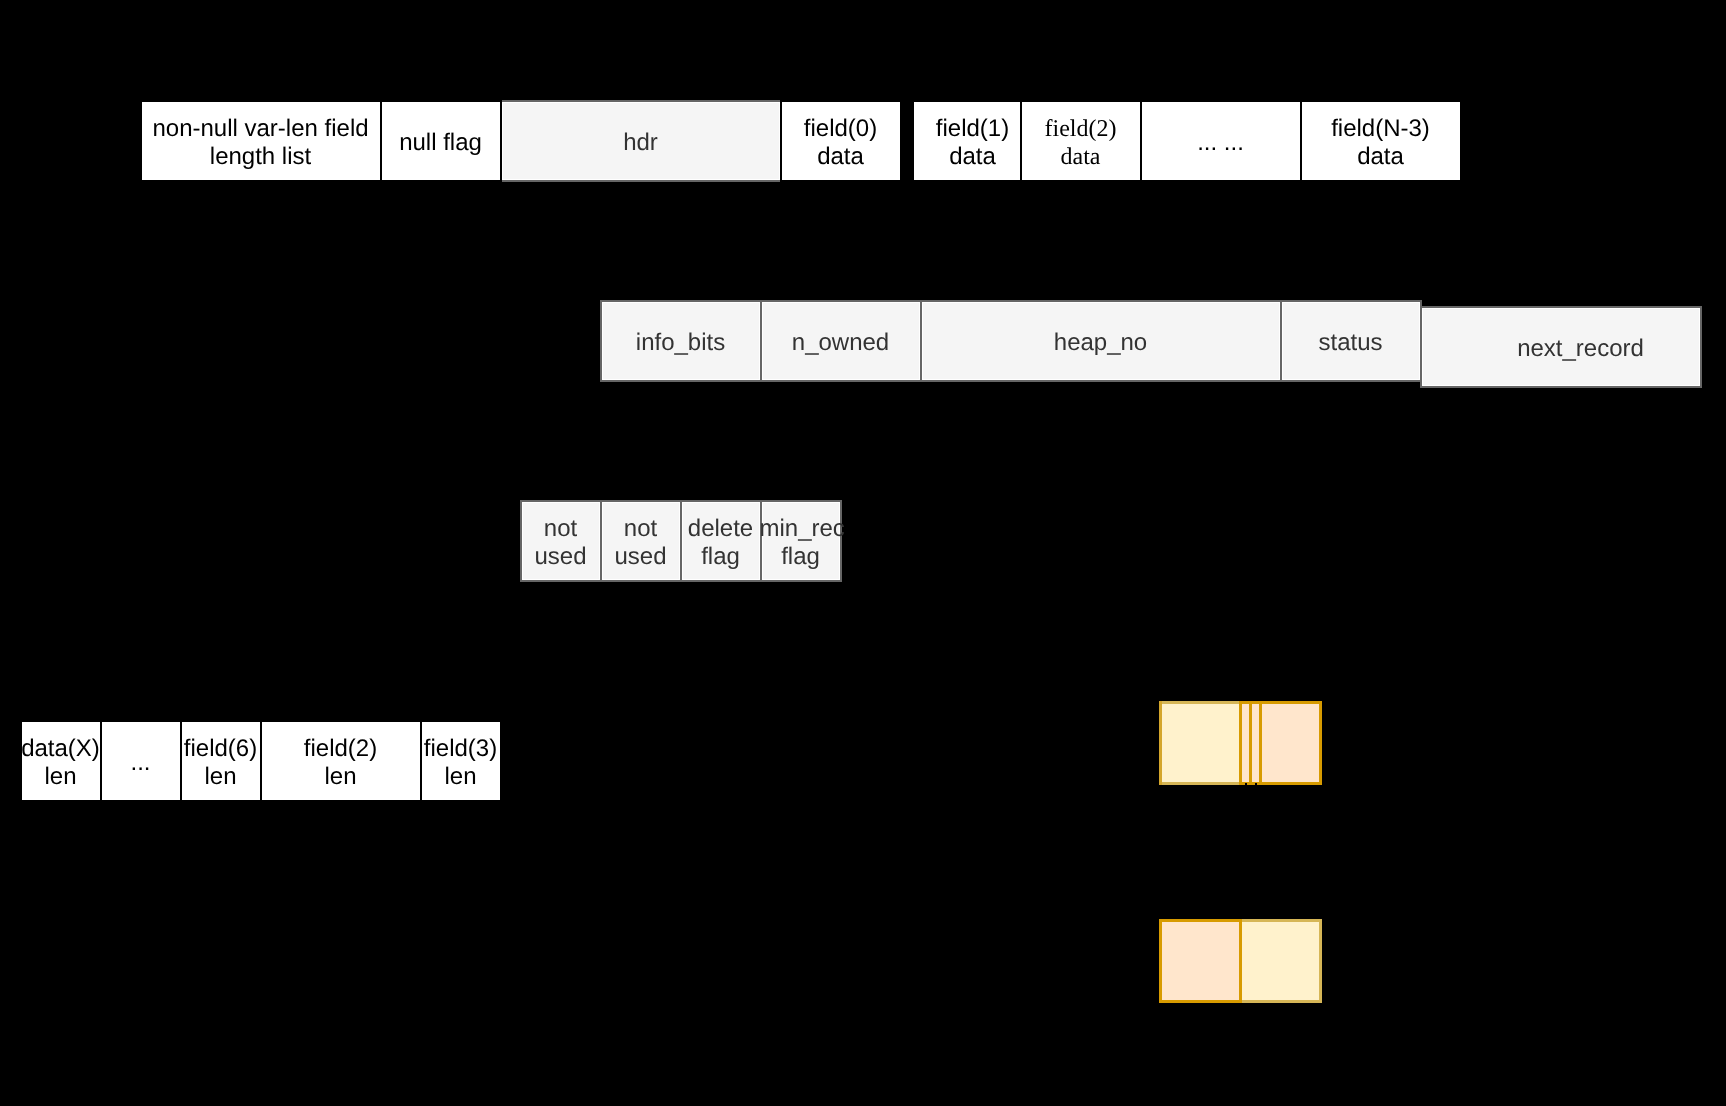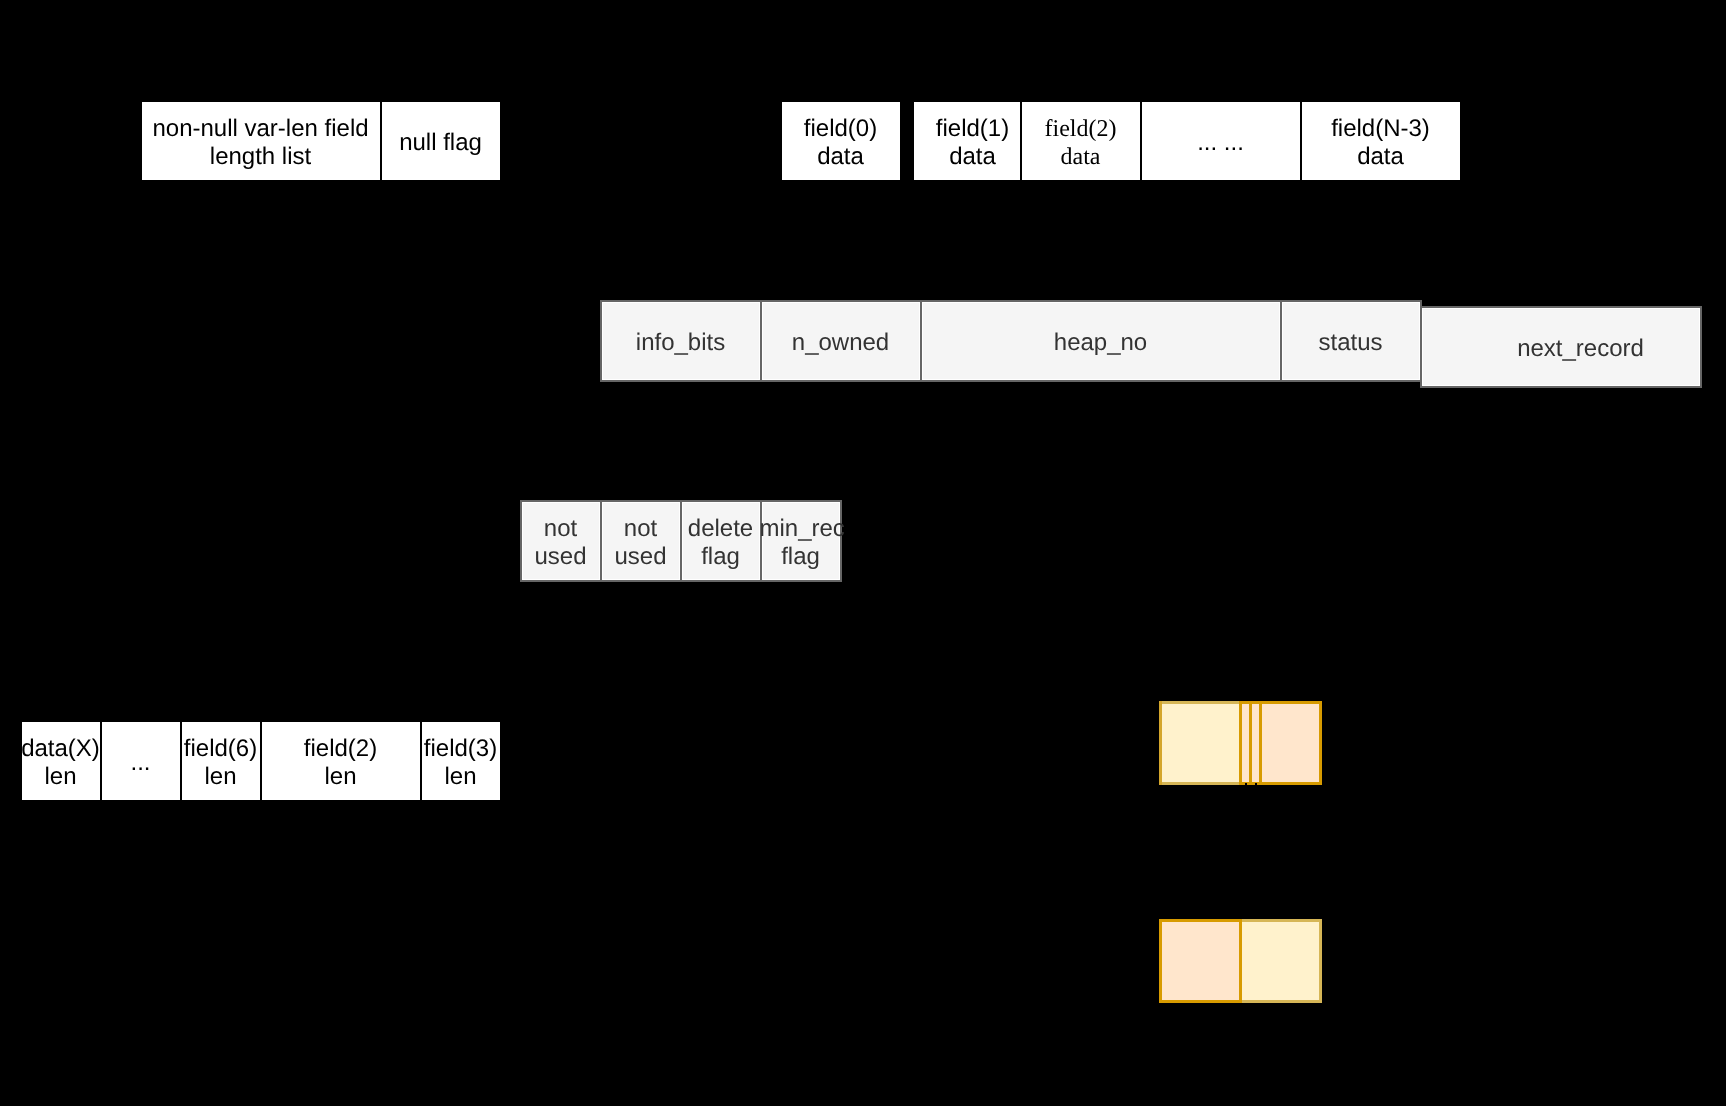--- a/index.html
+++ b/index.html
@@ -61,20 +61,23 @@
   .mark {
     position: absolute;
     background: #000000;
   }
 </style>
 </head>
 <body>
 
 <div id="canvas">
 
+  <div class="cell gray" style="left:500px; top:100.2px; width:282px; height:82px;">
+    <span class="txt">hdr</span>
+  </div>
   <div class="cell white" style="left:140px; top:100.2px; width:242px; height:82px;">
     <span class="txt">non-null var-len field
 length list</span>
   </div>
   <div class="cell white" style="left:380px; top:100.2px; width:122px; height:82px;">
     <span class="txt">null flag</span>
   </div>
   <div class="cell white" style="left:780px; top:100.2px; width:122px; height:82px;">
     <span class="txt">field(0)
 data</span>

